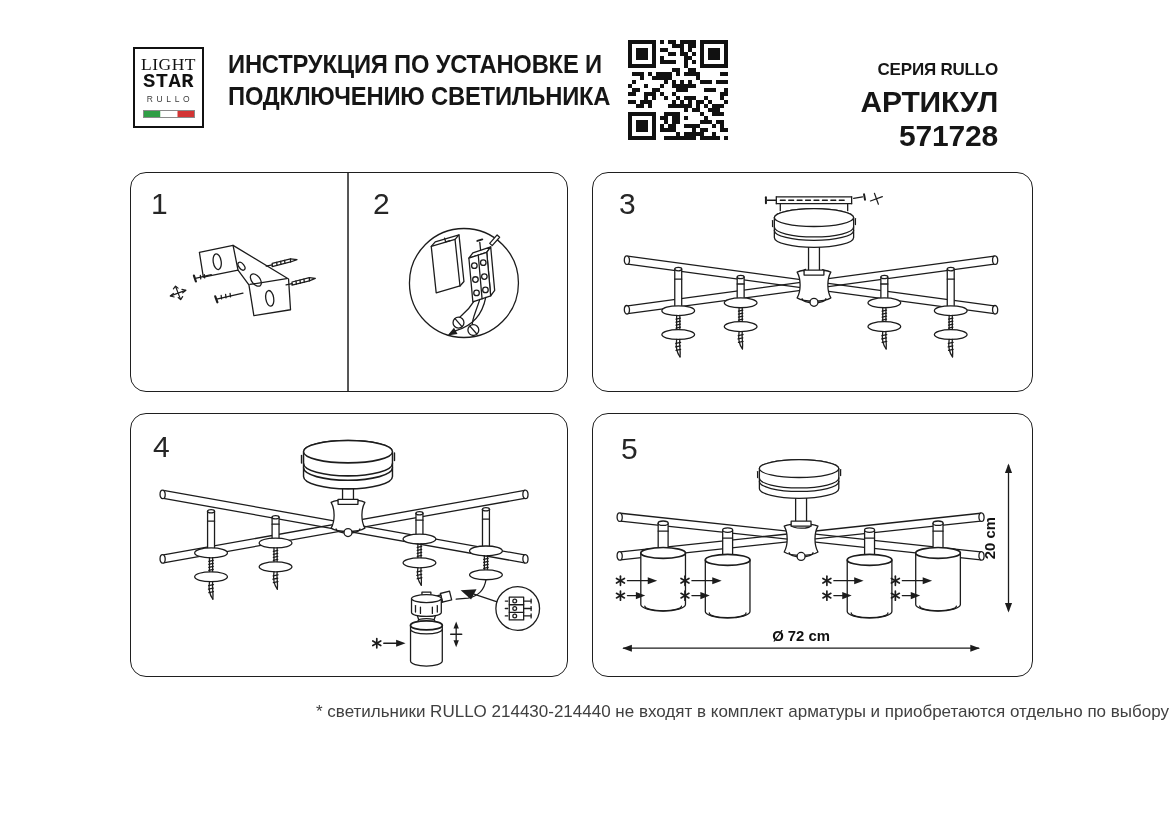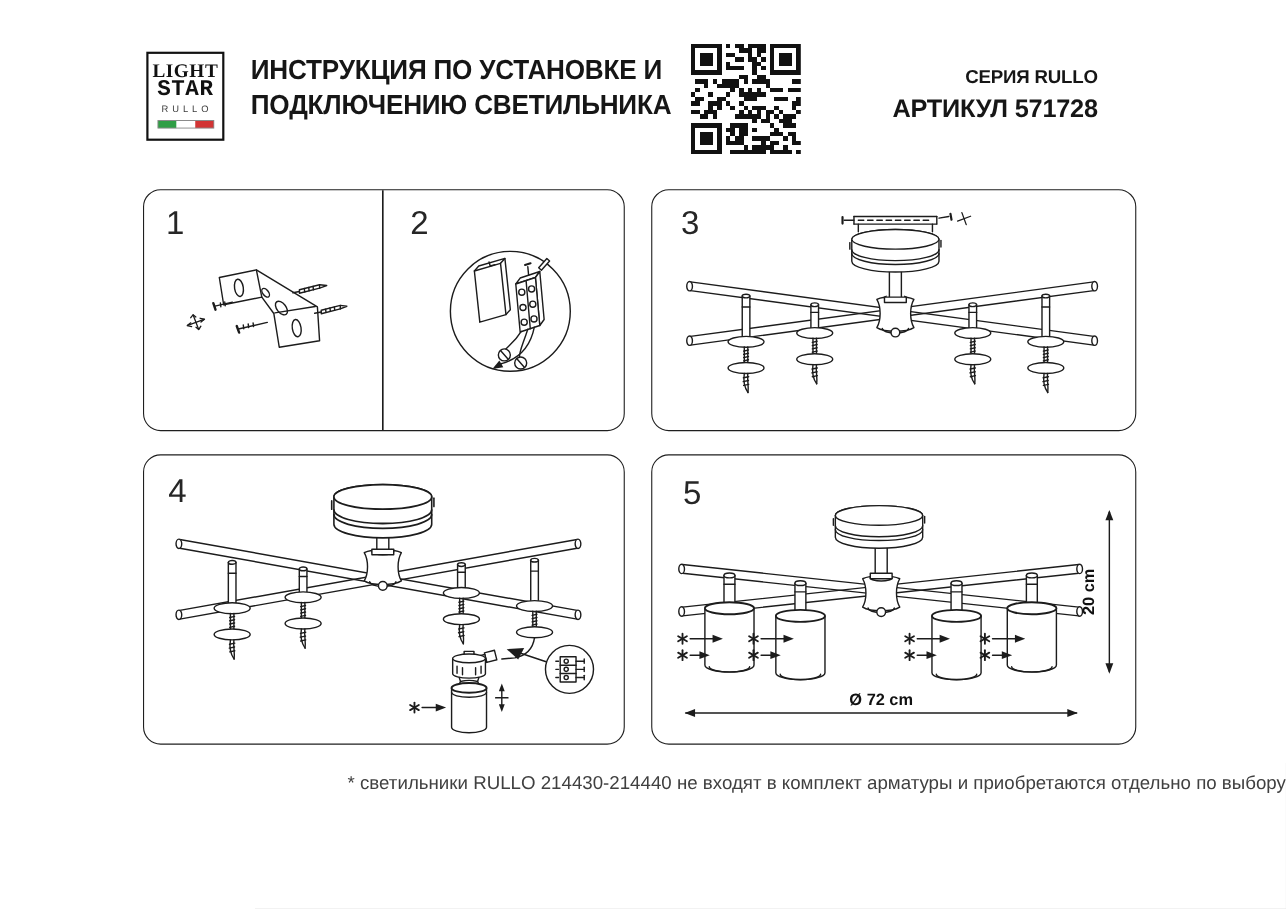--- a/index.html
+++ b/index.html
@@ -1,32 +1,32 @@
 <!DOCTYPE html>
 <html><head>
 <meta charset="utf-8">
 <style>
   html,body{margin:0;padding:0;background:#e8e8e8;}
   #page{position:relative;width:1169px;height:826px;background:#ffffff;margin:0 auto;
         font-family:"Liberation Sans",sans-serif;color:#111;overflow:hidden;}
   
   .logo-box{position:absolute;left:133px;top:47px;width:71px;height:81px;border:2px solid #111;
             box-sizing:border-box;text-align:center;}
-  .logo-light{font-family:"Liberation Serif",serif;font-weight:bold;font-size:17.5px;line-height:0.9;
+  .logo-light{font-family:"Liberation Serif",serif;font-weight:normal;font-size:17.5px;line-height:0.9;
               letter-spacing:0.5px;margin-top:8px;}
   .logo-star{font-family:Liberation Mono, monospace;font-weight:bold;font-size:20.5px;line-height:0.9;
              letter-spacing:0.5px;}
   .logo-group{font-size:8.5px;letter-spacing:3.6px;color:#3c3c3c;margin-top:3px;text-indent:3px;}
   .logo-flag{margin-top:4px;}
   .main-title{position:absolute;left:228px;top:49px;font-size:25px;font-weight:bold;line-height:1.26;
               letter-spacing:-0.2px;transform:scaleX(0.95);transform-origin:left top;white-space:nowrap;color:#161616;}
   .qr{position:absolute;left:628px;top:40px;width:100px;height:100px;}
   .series-block{position:absolute;left:788px;top:60px;width:210px;text-align:right;color:#161616;}
   .series-label{font-size:17px;font-weight:bold;letter-spacing:-0.2px;}
-  .article-label{font-size:23px;font-weight:bold;margin-top:5px;letter-spacing:-0.2px;}
+  .article-label{font-size:30px;font-weight:bold;margin-top:5px;letter-spacing:-0.2px;}
   
   .panel{position:absolute;border:1.5px solid #1f1f1f;border-radius:16px;box-sizing:border-box;background:#fff;}
   .panelA{left:130px;top:172px;width:438px;height:220px;}
   .panel3{left:592px;top:172px;width:441px;height:220px;}
   .panel4{left:130px;top:413px;width:438px;height:264px;}
   .panel5{left:592px;top:413px;width:441px;height:264px;}
   .panel svg.art{position:absolute;left:0;top:0;width:100%;height:100%;}
   .step-num{position:absolute;font-size:30px;font-weight:400;color:#262626;}
   
   .footnote{position:absolute;left:0;top:702px;width:100%;text-align:right;font-size:17px;color:#404040;}

